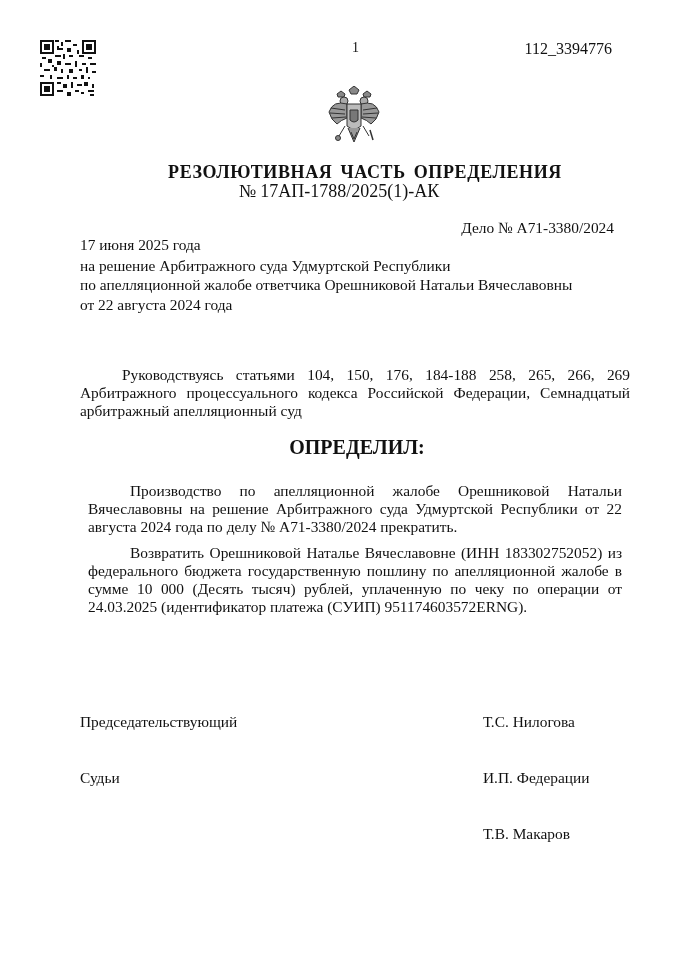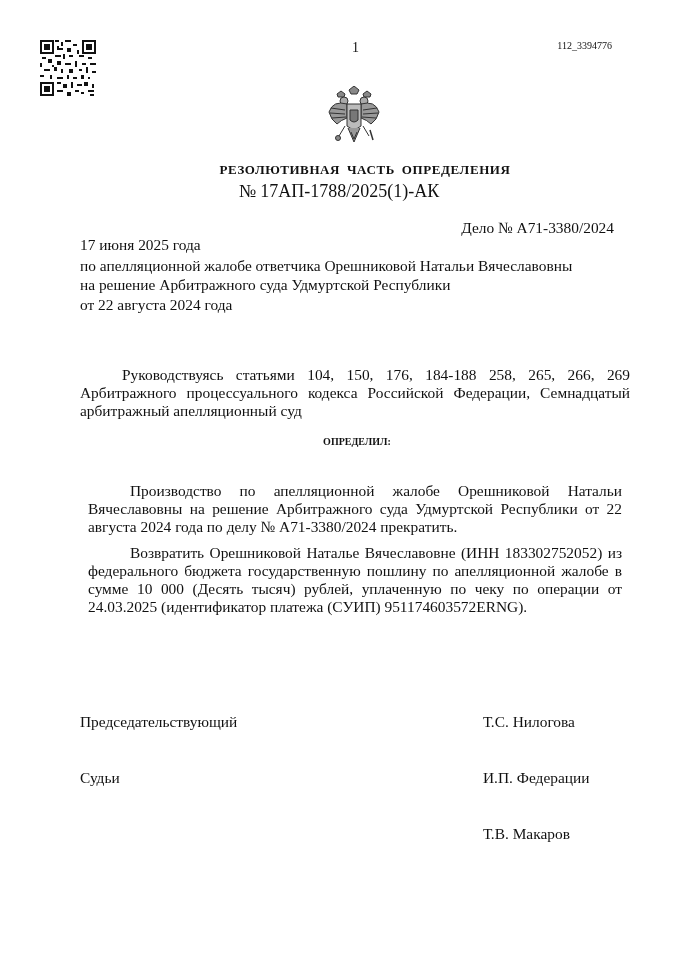--- a/index.html
+++ b/index.html
@@ -20,32 +20,32 @@
     .qr {
       left: 39px; top: 40px;
       width: 58px; height: 56px;
     }
     .page-num {
       left: 352px; top: 40px;
       font-size: 14px;
     }
     .doc-id {
       right: 66px; top: 40px;
-      font-size: 10px;
+      font-size: 16px;
     }
     .emblem {
       left: 327px; top: 86px;
       width: 54px; height: 60px;
     }
     .title {
       left: 0; width: 100%;
       top: 162px;
       text-align: center;
       font-weight: bold;
-      font-size: 13px;
+      font-size: 18px;
       letter-spacing: 0.6px;
       word-spacing: 3px;
       padding-left: 52px;
       box-sizing: border-box;
     }
     .title-num {
       left: 0; width: 100%;
       top: 181px;
       text-align: center;
       font-size: 18px;
@@ -68,21 +68,21 @@
       text-align: justify;
       line-height: 18px;
     }
     .para .indent { text-indent: 42px; }
     .p-guided { top: 366px; }
     .decided {
       left: 0; width: 100%;
       top: 436px;
       text-align: center;
       font-weight: bold;
-      font-size: 10px;
+      font-size: 20px;
       padding-left: 36px;
       box-sizing: border-box;
     }
     .p-body { top: 474px; }
     .p-body p { margin: 8px; text-indent: 42px; text-align: justify; }
     .sig-row { left: 80px; width: 550px; }
     .sig-label { position: absolute; left: 0; top: 0; white-space: nowrap; }
     .sig-name { position: absolute; left: 403px; top: 0; white-space: nowrap; }
     .sig1 { top: 713px; }
     .sig2 { top: 769px; }
@@ -192,22 +192,22 @@
   </svg>
 </div>
 
 <div class="abs title">РЕЗОЛЮТИВНАЯ ЧАСТЬ ОПРЕДЕЛЕНИЯ</div>
 <div class="abs title-num">№ 17АП-1788/2025(1)-АК</div>
 
 <div class="abs date">17 июня 2025 года</div>
 <div class="abs case">Дело № А71-3380/2024</div>
 
 <div class="abs intro">
+  <div>на решение Арбитражного суда Удмуртской Республики</div>
   <div>по апелляционной жалобе ответчика Орешниковой Натальи Вячеславовны</div>
-  <div>на решение Арбитражного суда Удмуртской Республики</div>
   <div>от 22 августа 2024 года</div>
 </div>
 
 <div class="abs para p-guided">
   <div class="indent">Руководствуясь статьями 104, 150, 176, 184-188 258, 265, 266, 269 Арбитражного процессуального кодекса Российской Федерации, Семнадцатый арбитражный апелляционный суд</div>
 </div>
 
 <div class="abs decided">ОПРЕДЕЛИЛ:</div>
 
 <div class="abs para p-body">

